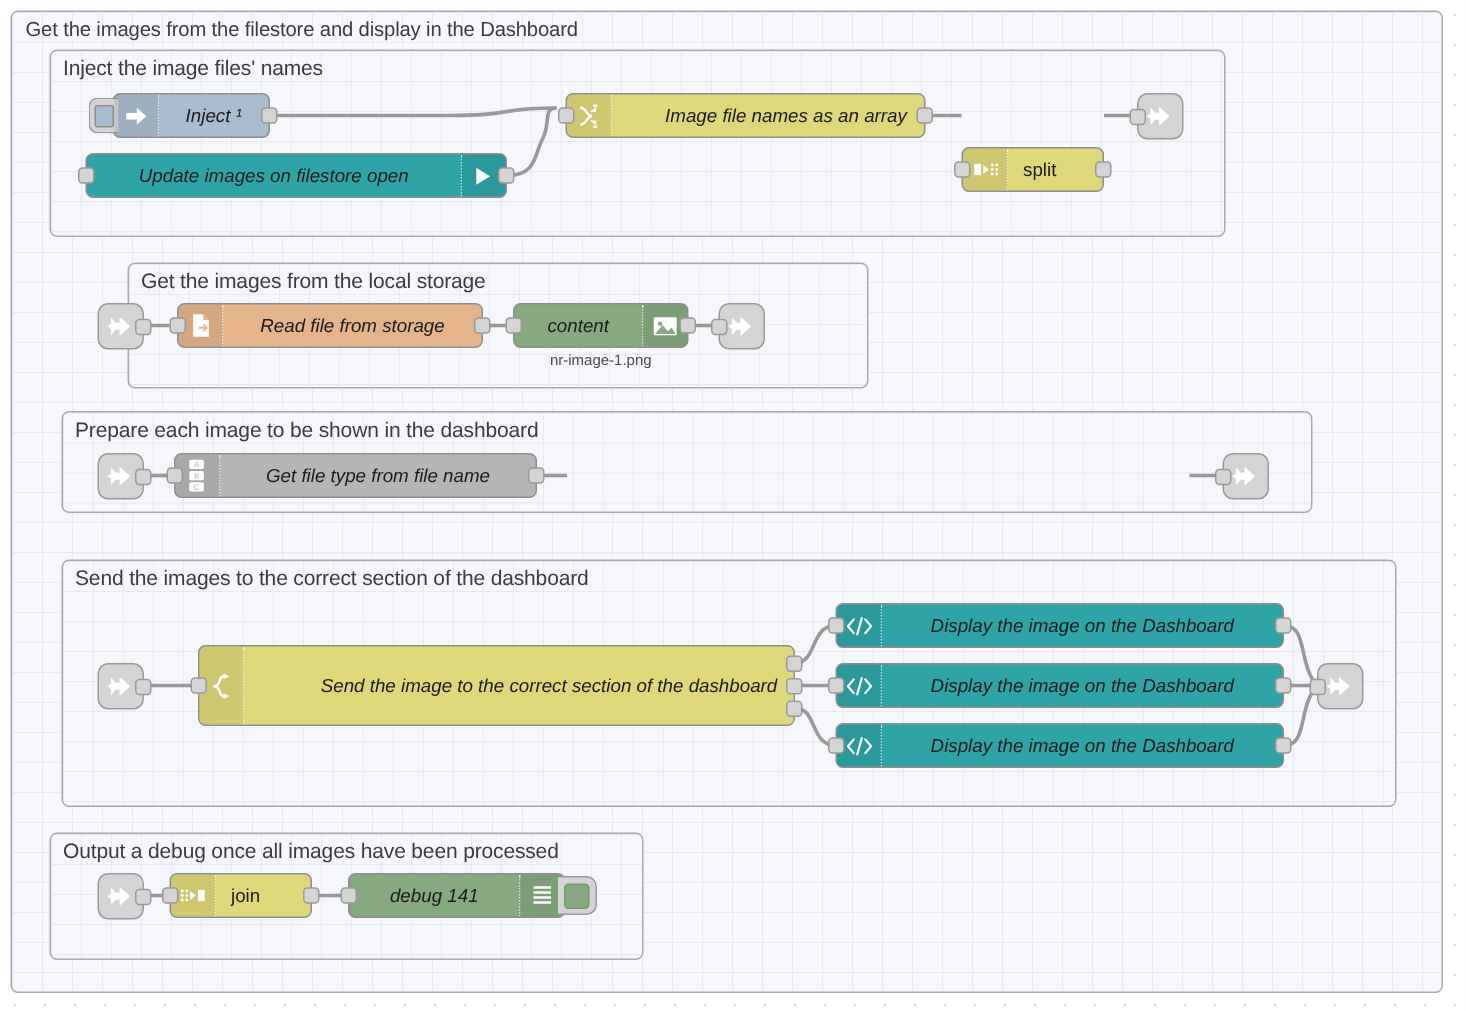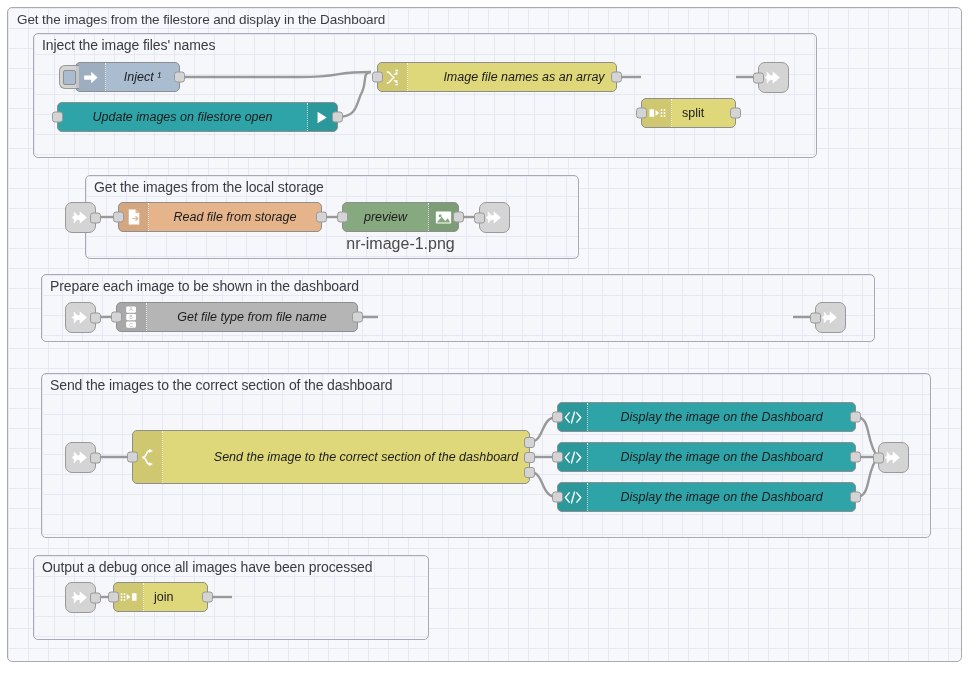--- a/index.html
+++ b/index.html
@@ -205,21 +205,21 @@
   .debug-btn .knob {
     width: 15px; height: 15px;
     background: #87a980;
     border: 1px solid #7d9377;
     border-radius: 3px;
   }
 
   
   .sublabel {
     position: absolute;
-    font-size: 16px;
+    font-size: 10px;
     color: #4a4a4a;
     white-space: nowrap;
     text-align: center;
   }
 
   svg.gi { display: block; }
 </style>
 </head>
 <body>
 
@@ -367,21 +367,21 @@
         <path d="M12 2 L12 7 L17 7 Z" fill="#e5b48a"></path>
         <path d="M8 14 L14 14 M12 11 L15 14 L12 17" stroke="#e5b48a" stroke-width="1.6" fill="none"></path>
       </svg>
     </div>
     <div class="label italic center">Read file from storage</div>
     <div class="port out"></div>
   </div>
 
   <div class="node c-green" style="left:342px; top:202px; width:117px;">
     <div class="port in"></div>
-    <div class="label italic center">preview</div>
+    <div class="label italic center">content</div>
     <div class="icon-box right">
       <svg class="gi" width="19" height="17" viewBox="0 0 22 20">
         <rect x="2" y="3" width="18" height="14" rx="1" fill="#ffffff"></rect>
         <circle cx="7" cy="8" r="1.8" fill="#87a980"></circle>
         <path d="M3 16 L9 9 L13 14 L16 11 L19 16 Z" fill="#87a980"></path>
       </svg>
     </div>
     <div class="port out"></div>
   </div>
   <div class="sublabel" style="left:342px; top:235px; width:117px;">nr-image-1.png</div>
@@ -510,14 +510,29 @@
         <circle cx="2" cy="13" r="1.3" fill="#ffffff"></circle>
         <circle cx="6" cy="13" r="1.3" fill="#ffffff"></circle>
         <path d="M9 5 L14 9 L9 13 Z" fill="#ffffff"></path>
         <rect x="16" y="4" width="6" height="10" fill="#ffffff"></rect>
       </svg>
     </div>
     <div class="label left">join</div>
     <div class="port out"></div>
   </div>
 
+  <div class="node c-green" style="left:232px; top:582px; width:145px;">
+    <div class="port in"></div>
+    <div class="label italic center">debug 141</div>
+    <div class="icon-box right">
+      <svg class="gi" width="15" height="17" viewBox="0 0 18 20">
+        <rect x="2" y="2" width="14" height="2" fill="#ffffff"></rect>
+        <rect x="2" y="6" width="14" height="2" fill="#ffffff"></rect>
+        <rect x="2" y="10" width="14" height="2" fill="#ffffff"></rect>
+        <rect x="2" y="14" width="14" height="2" fill="#ffffff"></rect>
+      </svg>
+    </div>
+    <div class="debug-btn">
+      <div class="knob"></div>
+    </div>
+  </div>
 
 </div>
 
 </body></html>

